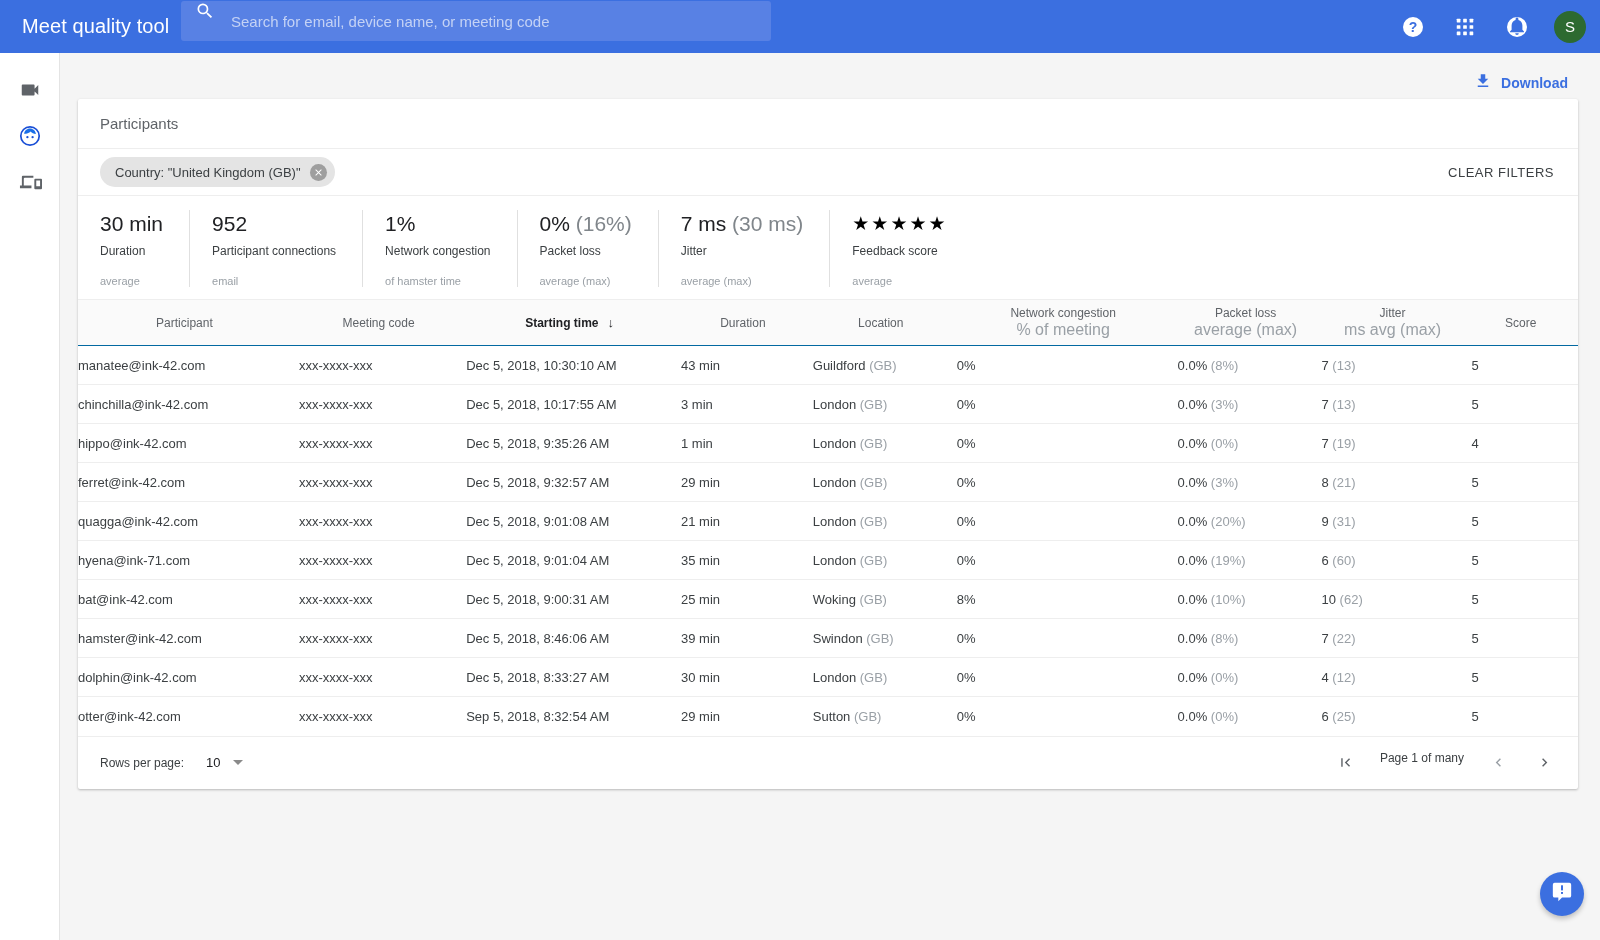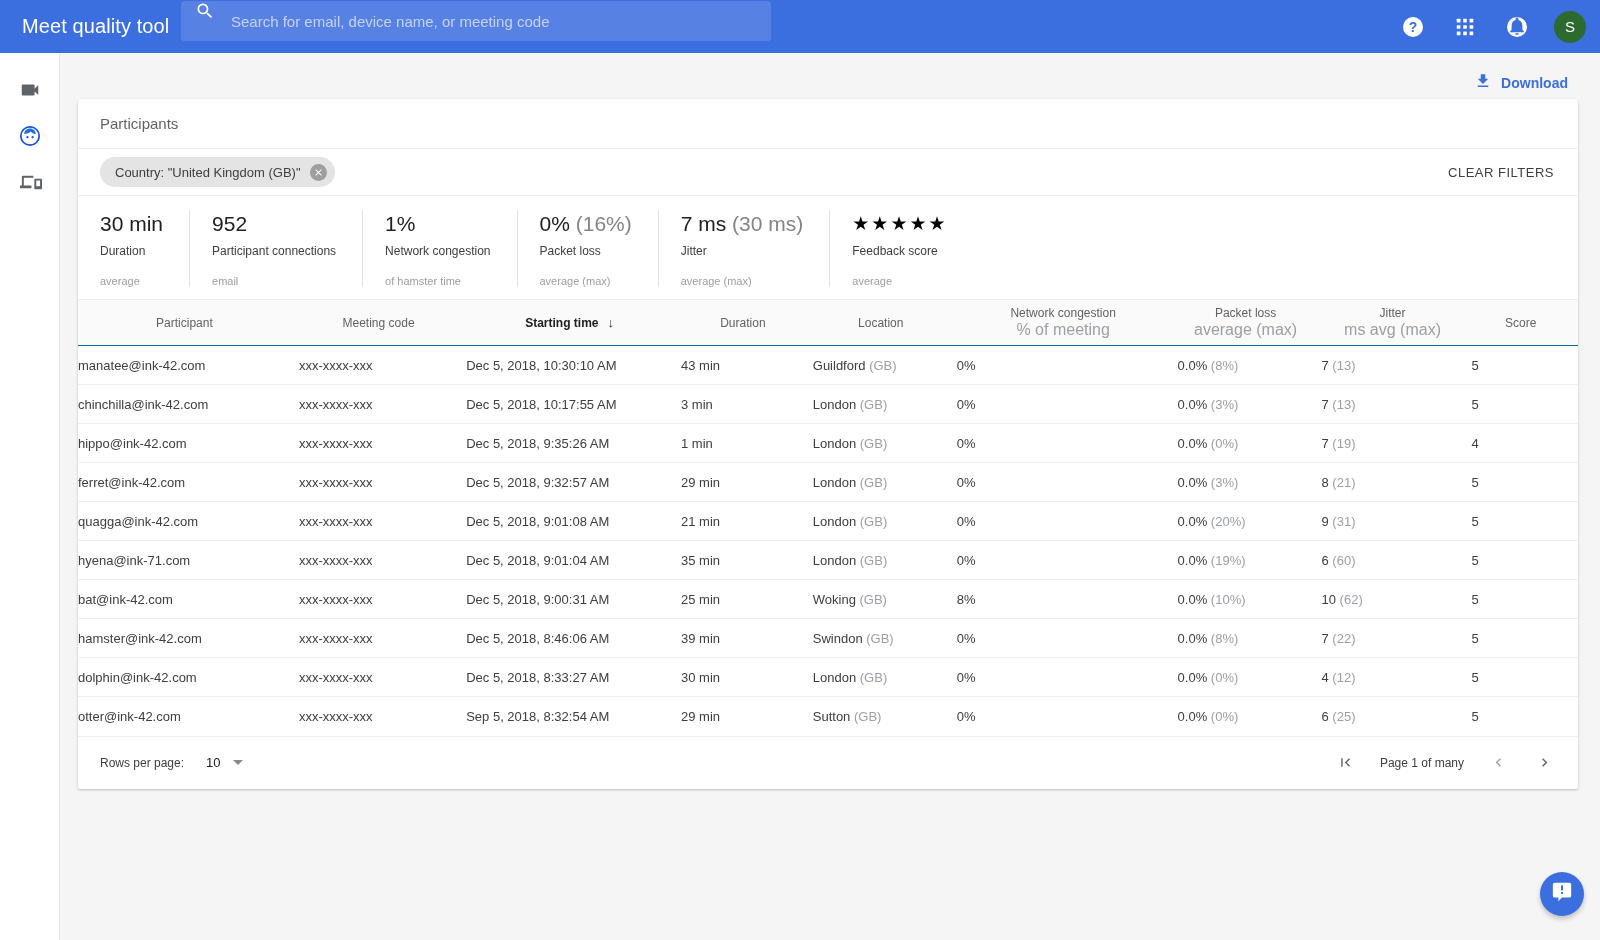--- a/index.html
+++ b/index.html
@@ -220,21 +220,21 @@
     display: flex; align-items: center; gap: 12px;
     font-size: 13px; color: #202124;
     cursor: pointer;
   }
   .caret {
     width: 0; height: 0;
     border-left: 5px solid transparent;
     border-right: 5px solid transparent;
     border-top: 5px solid #8a8a8a;
   }
-  .pager { margin-left: auto; display: flex; align-items: center; gap: 22px; }
+  .pager { margin-left: auto; display: flex; align-items: flex-start; gap: 22px; }
   .pg-btn { cursor: pointer; display: flex; align-items: center; justify-content: center; width: 24px; height: 24px; }
   .pg-text { font-size: 12px; color: #3c4043; }
 
   
   .fab {
     position: absolute; right: 16px; bottom: 24px;
     width: 44px; height: 44px; border-radius: 50%;
     background: #3b6fe0;
     box-shadow: 0 3px 5px rgba(0,0,0,.22);
     display: flex; align-items: center; justify-content: center;

